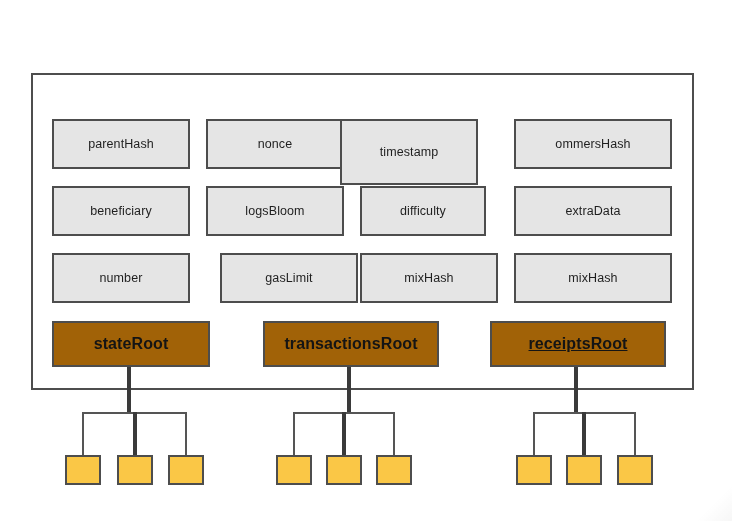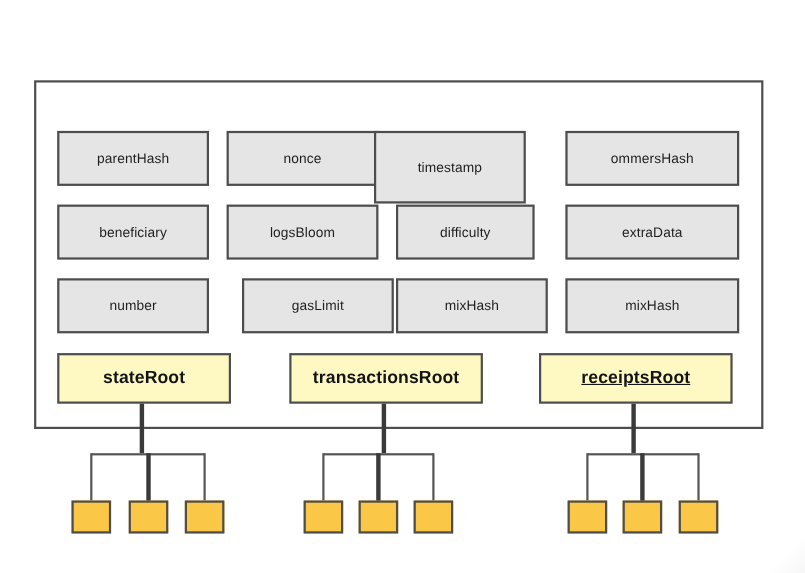--- a/index.html
+++ b/index.html
@@ -60,21 +60,21 @@
     font-size: 12.5px;
     color: #1f1f1f;
     letter-spacing: 0.1px;
   }
 
   
   .root-box {
     position: absolute;
     box-sizing: border-box;
     border: 2px solid #4d4d4d;
-    background: #fef9c3;
+    background: #a16207;
     display: flex;
     align-items: center;
     justify-content: center;
     font-size: 16px;
     font-weight: bold;
     color: #141414;
     letter-spacing: 0.1px;
   }
 
   

